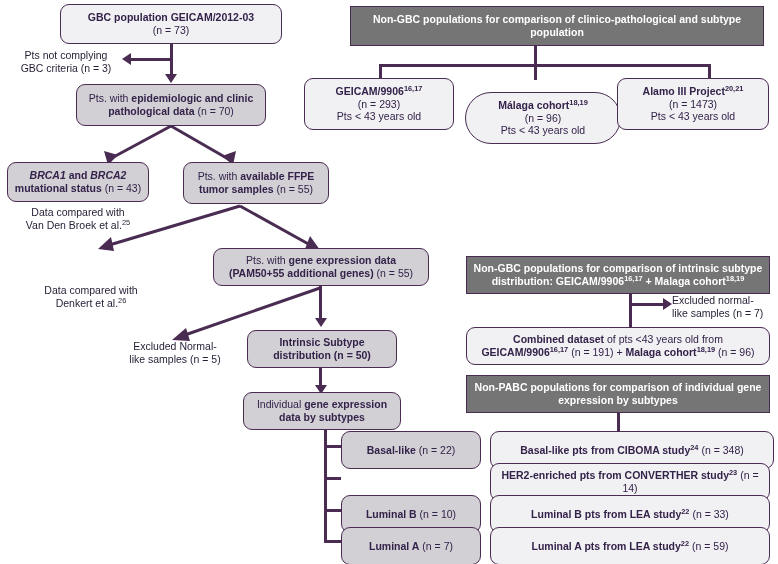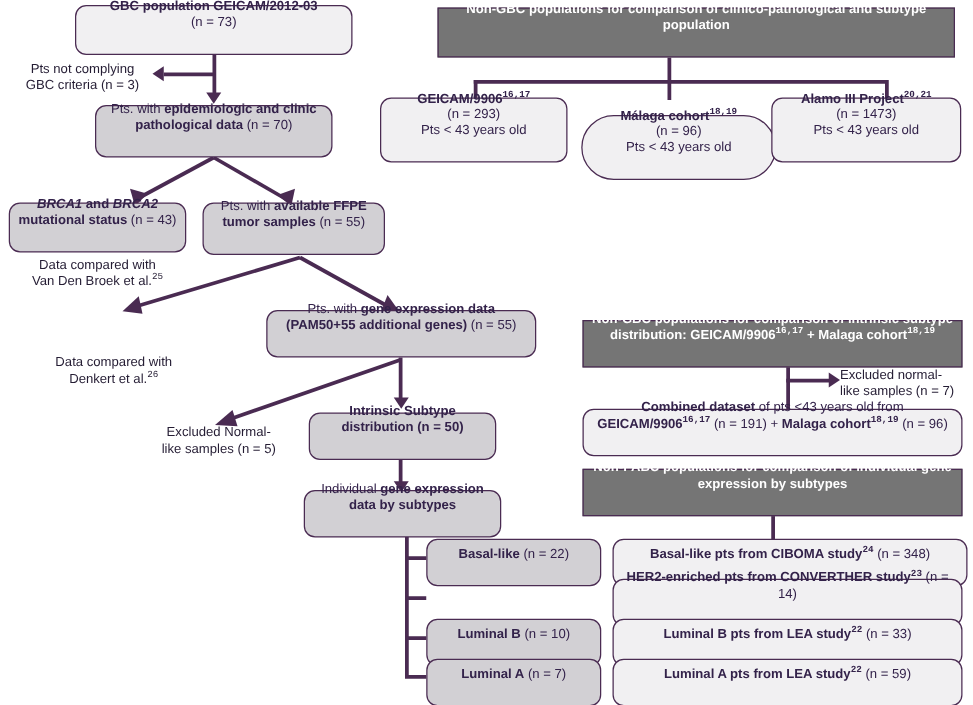--- a/index.html
+++ b/index.html
@@ -17,21 +17,21 @@
     overflow: hidden;
   }
   
   .box {
     position: absolute;
     box-sizing: border-box;
     border: 1.6px solid #4a2b52;
     border-radius: 9px;
     color: #33224a;
     display: flex;
-    align-items: flex-end;
+    align-items: center;
     justify-content: center;
     text-align: center;
     line-height: 1.22;
     padding: 18px 5px;
     font-size: 10.5px;
     z-index: 4;
   }
   .box .inner { width: 100%; }
   .box.light { background: #f1f0f2; }
   .box.shaded { background: #d2d0d4; }
@@ -39,21 +39,21 @@
     background: #757575;
     color: #ffffff;
     border: 1.4px solid #4a2b52;
     border-radius: 0;
     font-weight: bold;
     font-size: 10.5px;
     line-height: 1.25;
   }
   b, strong { font-weight: bold; }
   i, em { font-style: italic; }
-  sup { font-size: 7.4px; vertical-align: super; line-height: 0; font-family: Liberation Mono, monospace; }
+  sup { font-size: 7.4px; vertical-align: super; line-height: 0; }
 
   
   .note {
     position: absolute;
     font-size: 10.5px;
     color: #241c33;
     line-height: 1.24;
     text-align: center;
     z-index: 5;
   }
@@ -127,21 +127,21 @@
 
   <div class="box shaded" style="left:7px; top:162px; width:142px; height:40px;">
     <div class="inner">
       <b><i>BRCA1</i> and <i>BRCA2</i><br>mutational status</b> (n = 43)
     </div>
   </div>
   <div class="note" style="left:7px; top:206px; width:142px;">
     Data compared with<br>Van Den Broek et al.<sup>25</sup>
   </div>
 
-  <div class="box shaded" style="left:162px; top:162px; width:146px; height:42px;">
+  <div class="box shaded" style="left:183px; top:162px; width:146px; height:42px;">
     <div class="inner">
       Pts. with <b>available FFPE<br>tumor samples</b> (n = 55)
     </div>
   </div>
 
   <svg class="diag" style="left:0px; top:198px; width:400px; height:70px;">
     <line x1="240" y1="8" x2="106" y2="48" stroke="#4a2b52" stroke-width="3"></line>
     <polygon points="98,51 111,39 114,53" fill="#4a2b52"></polygon>
     <line x1="240" y1="8" x2="312" y2="48" stroke="#4a2b52" stroke-width="3"></line>
     <polygon points="320,52 305,51 310,38" fill="#4a2b52"></polygon>

